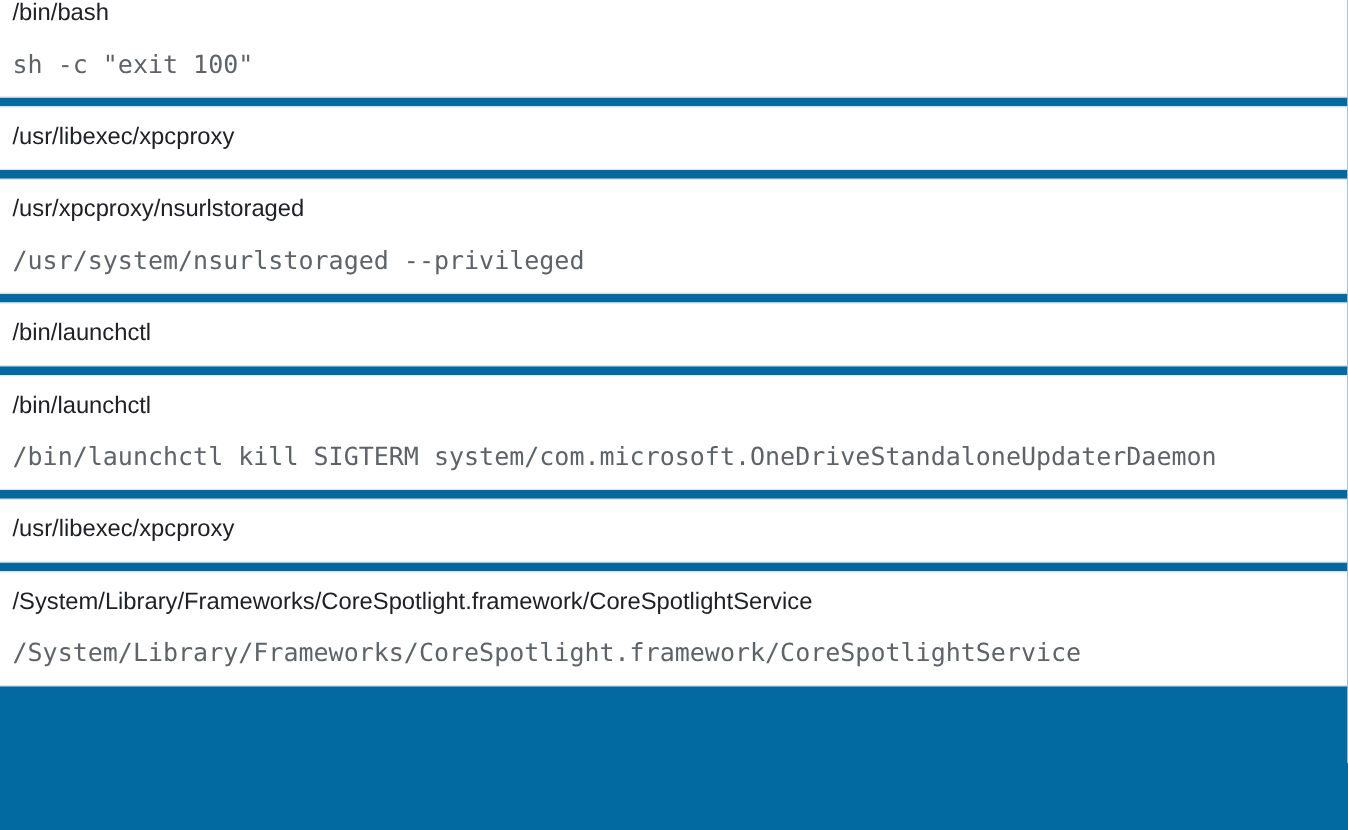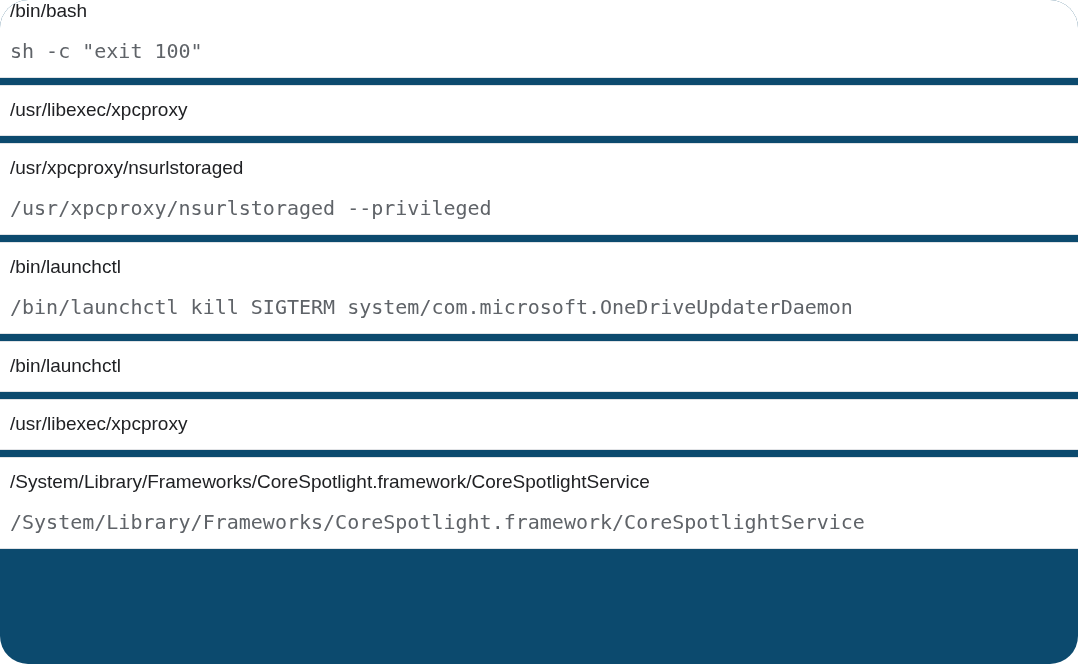--- a/index.html
+++ b/index.html
@@ -6,22 +6,21 @@
   html, body {
     width: 1078px;
     background: #ffffff;
     font-family: "Liberation Sans", sans-serif;
     overflow: hidden;
   }
   .viewport {
     width: 1078px;
     height: 664px;
     overflow: hidden;
-    background: #0c4a6e;
-    border-radius: 28px;
+    background: #0369a1;
   }
   .process-list {
     margin-top: -14px; 
   }
   .entry {
     background: #ffffff;
     border-top: 1px solid #e1e3e6;
     border-bottom: 1px solid #e1e3e6;
     padding: 12px 10px 13px 10px;
     margin-bottom: 7px;
@@ -54,30 +53,30 @@
       <div class="entry-path">/bin/bash</div>
       <div class="entry-command">sh -c "exit 100"</div>
     </div>
 
     <div class="entry">
       <div class="entry-path">/usr/libexec/xpcproxy</div>
     </div>
 
     <div class="entry">
       <div class="entry-path">/usr/xpcproxy/nsurlstoraged</div>
-      <div class="entry-command">/usr/xpcproxy/nsurlstoraged --privileged</div>
+      <div class="entry-command">/usr/system/nsurlstoraged --privileged</div>
     </div>
 
     <div class="entry">
       <div class="entry-path">/bin/launchctl</div>
-      <div class="entry-command">/bin/launchctl kill SIGTERM system/com.microsoft.OneDriveUpdaterDaemon</div>
     </div>
 
     <div class="entry">
       <div class="entry-path">/bin/launchctl</div>
+      <div class="entry-command">/bin/launchctl kill SIGTERM system/com.microsoft.OneDriveStandaloneUpdaterDaemon</div>
     </div>
 
     <div class="entry">
       <div class="entry-path">/usr/libexec/xpcproxy</div>
     </div>
 
     <div class="entry">
       <div class="entry-path">/System/Library/Frameworks/CoreSpotlight.framework/CoreSpotlightService</div>
       <div class="entry-command">/System/Library/Frameworks/CoreSpotlight.framework/CoreSpotlightService</div>
     </div>

